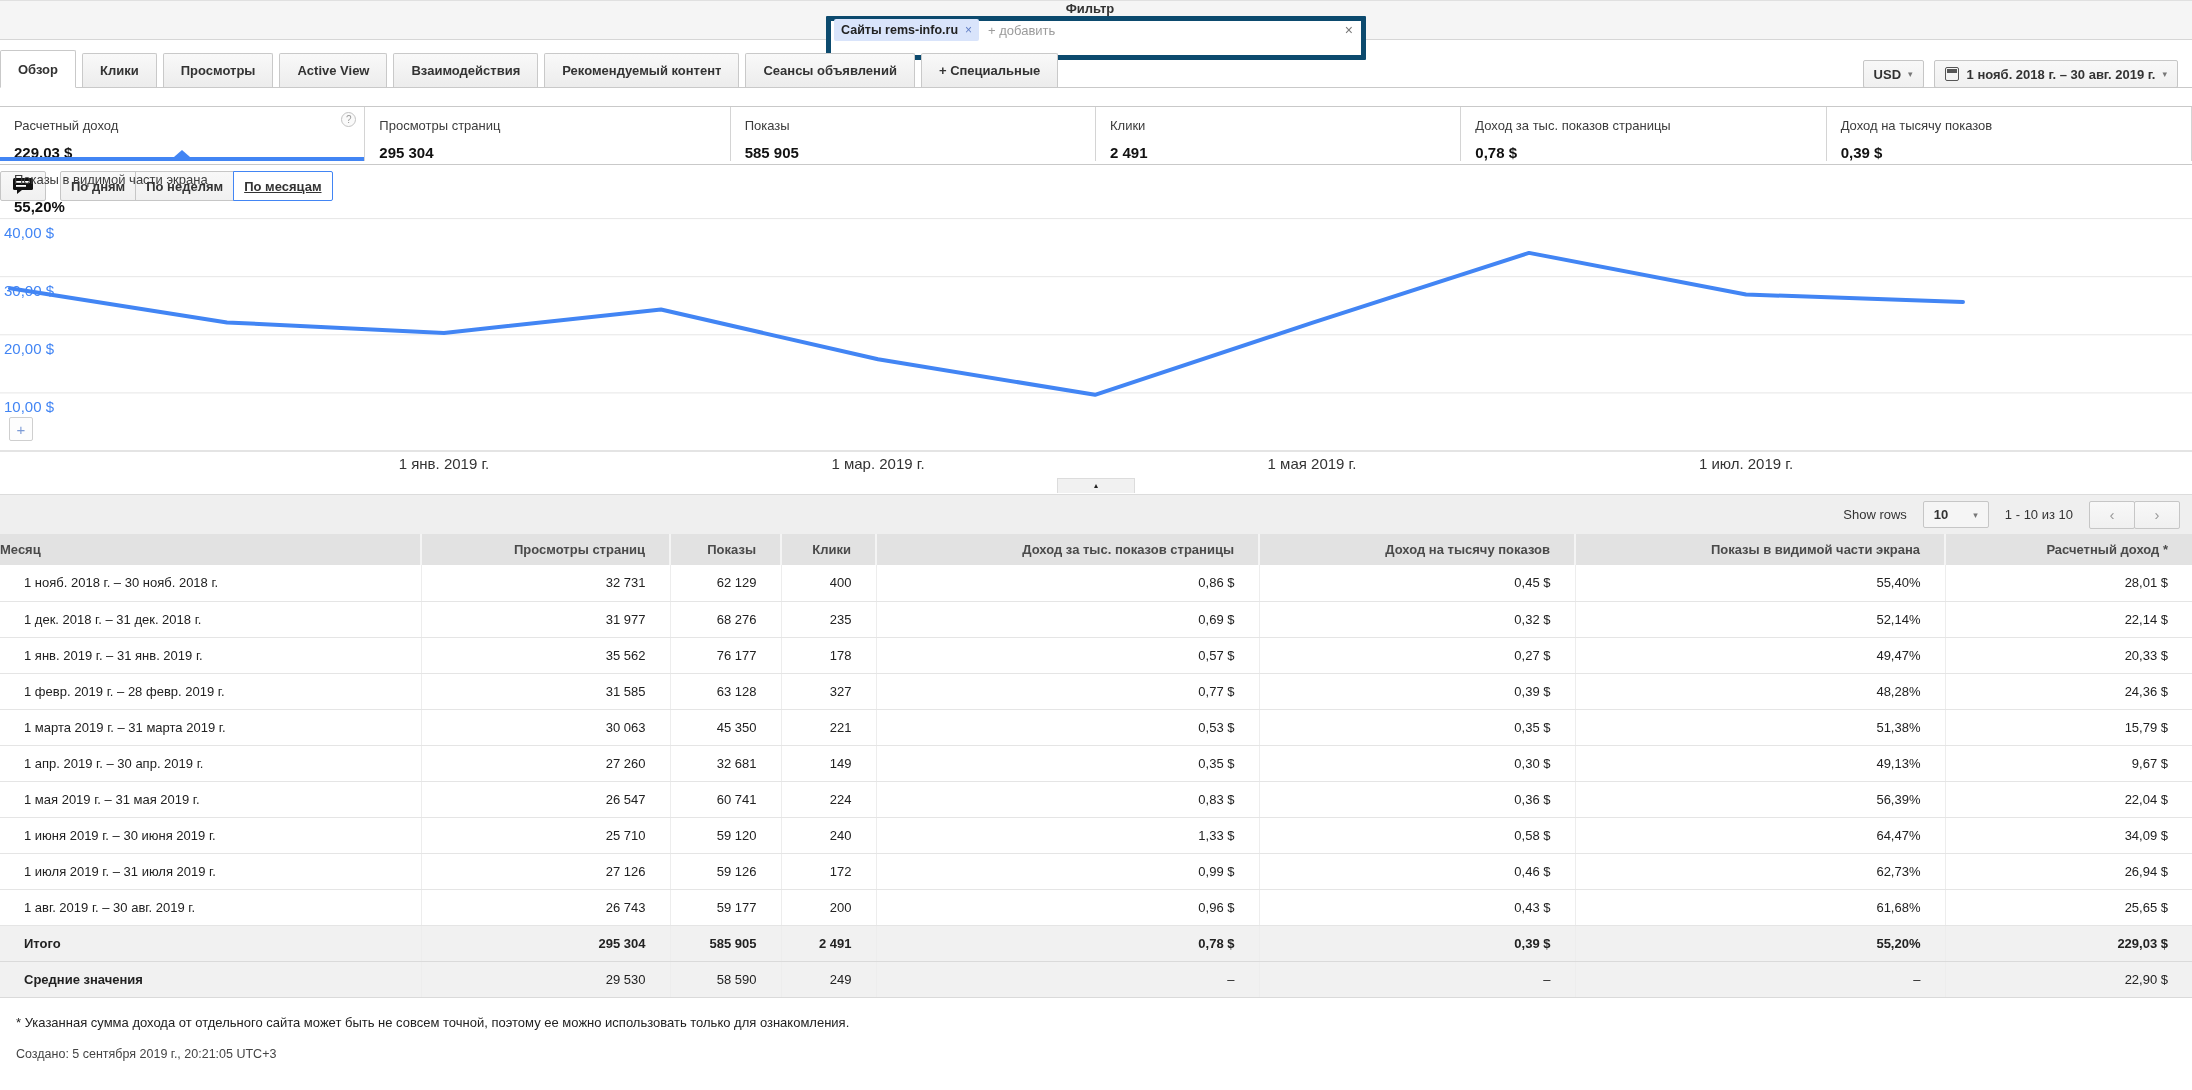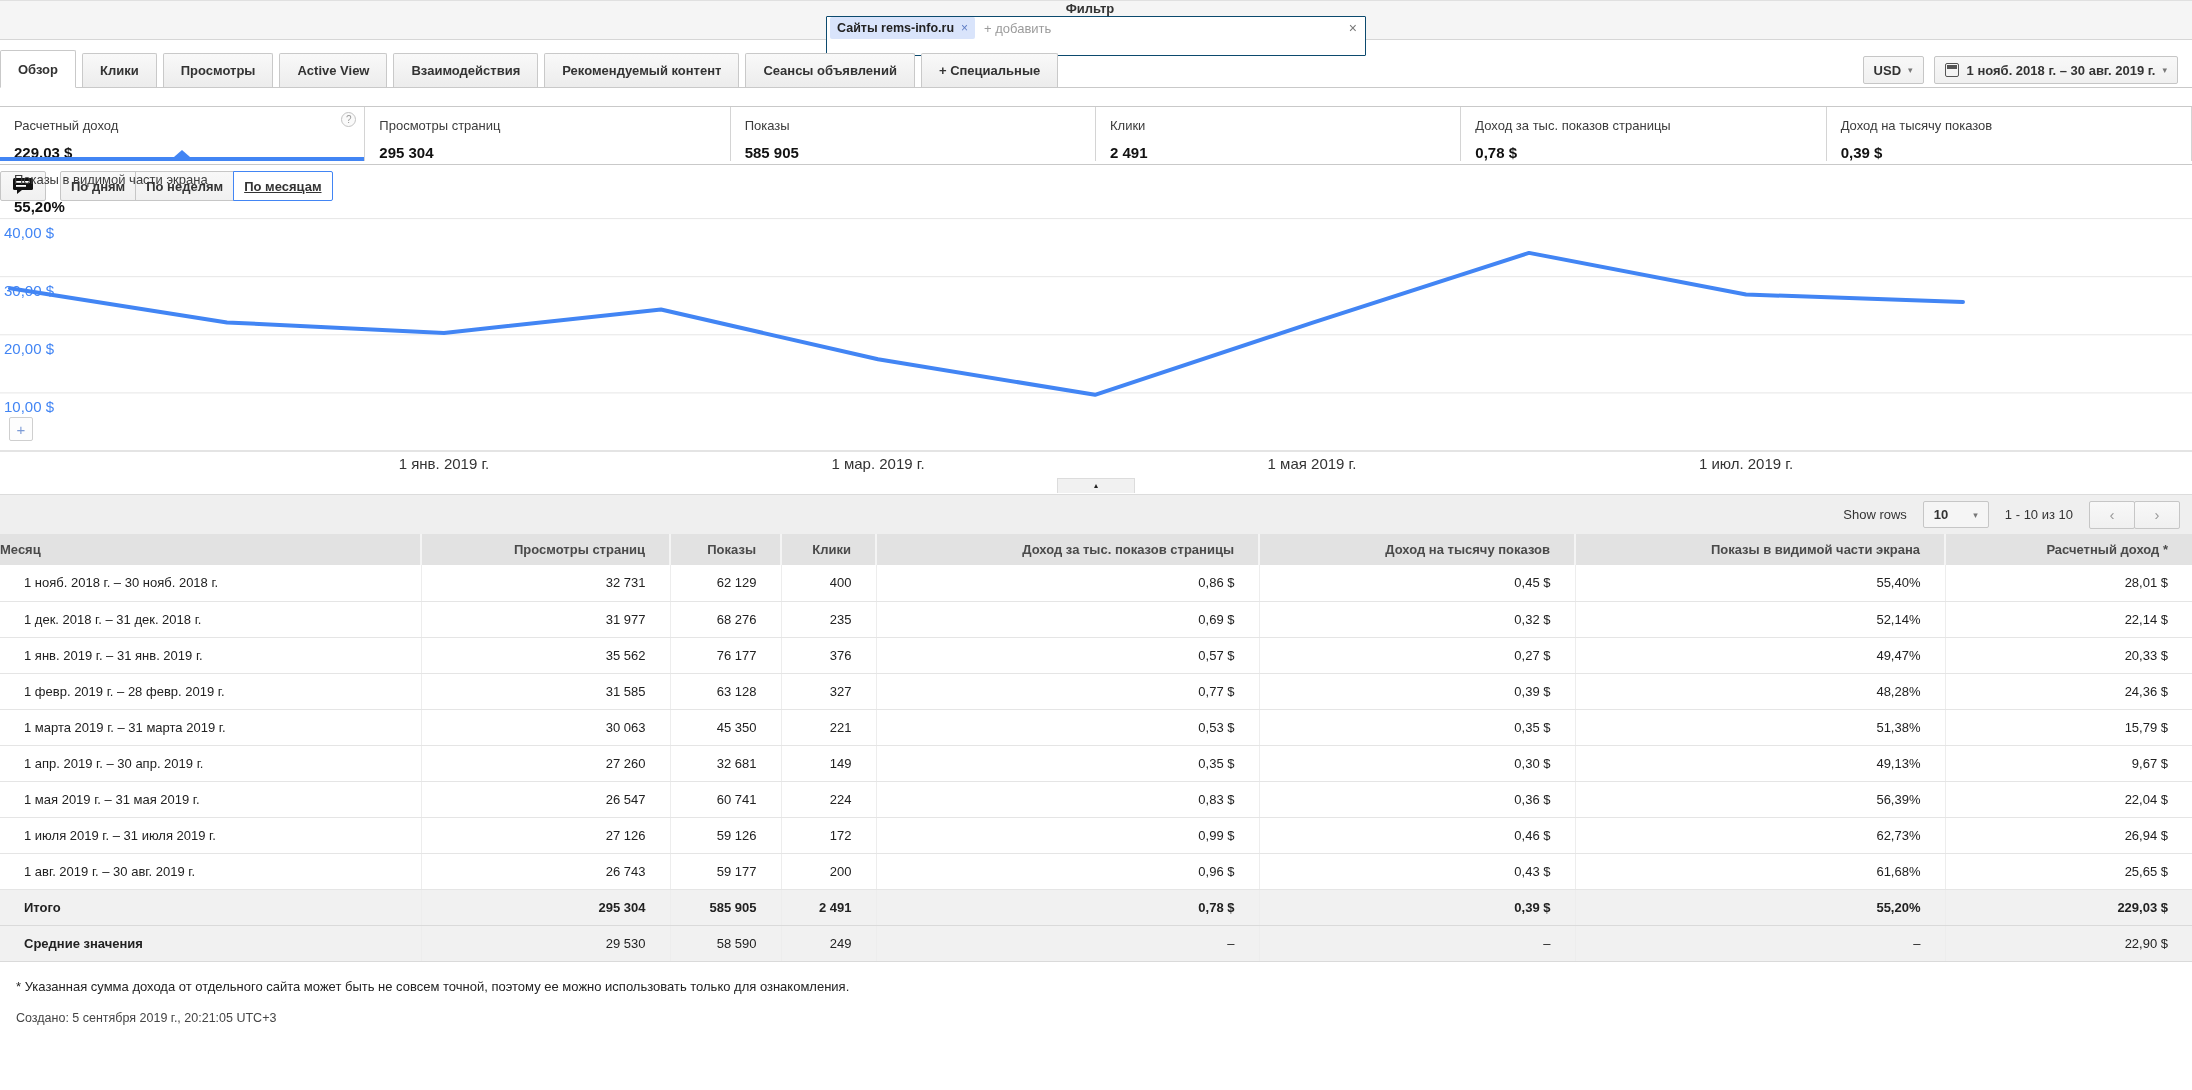--- a/index.html
+++ b/index.html
@@ -2,21 +2,21 @@
 <html><head>
 <meta charset="utf-8">
 <style>
   * { margin:0; padding:0; box-sizing:border-box; }
   html,body { width:2192px; height:1090px; background:#fff; font-family:"Liberation Sans","DejaVu Sans",sans-serif; color:#333; }
   body { overflow:hidden; font-size:13px; }
 
   
   .filter-bar { height:40px; background:#f5f5f5; border-top:1px solid #e0e0e0; border-bottom:1px solid #d6d6d6; display:flex; align-items:center; padding:0 14px;flex-direction:column; }
   .filter-label { font-weight:bold; color:#333; margin-right:12px; }
-  .filter-input { width:540px; height:44px; background:#fff; border:1px solid #0c4a6e; border-radius:1px; display:flex; align-items:center; padding:0 8px 16px 3px; }
+  .filter-input { width:540px; height:44px; background:#fff; border:5px solid #0c4a6e; border-radius:1px; display:flex; align-items:center; padding:0 8px 16px 3px; }
   .chip { background:#d9e4fb; border-radius:2px; height:22px; display:flex; align-items:center; padding:0 7px; font-weight:bold; color:#222; font-size:12.5px; }
   .chip .x { font-weight:normal; color:#5f7dc4; margin-left:7px; font-size:12px; cursor:pointer; }
   .add-ph { color:#9b9b9b; margin-left:9px; }
   .clear-x { margin-left:auto; color:#777; font-size:14px; cursor:pointer; }
   .top-right { margin-left:auto; display:flex; align-items:center; gap:10px; }
   .btn { background:linear-gradient(#f8f8f8,#f0f0f0); border:1px solid #c6c6c6; border-radius:2px; height:28px; display:inline-flex; align-items:center; padding:0 10px; font-weight:bold; color:#333; cursor:pointer; }
   .caret { color:#777; font-size:9px; margin-left:7px; }
   .cal-icon { width:14px; height:14px; border:1.5px solid #555; border-radius:2px; position:relative; margin-right:8px; }
   .cal-icon:before { content:""; position:absolute; left:1px; right:1px; top:1px; height:4px; background:#555; }
 
@@ -248,21 +248,21 @@
         <td>235</td>
         <td>0,69 $</td>
         <td>0,32 $</td>
         <td>52,14%</td>
         <td>22,14 $</td>
       </tr>
       <tr>
         <td>1 янв. 2019 г. – 31 янв. 2019 г.</td>
         <td>35 562</td>
         <td>76 177</td>
-        <td>376</td>
+        <td>178</td>
         <td>0,57 $</td>
         <td>0,27 $</td>
         <td>49,47%</td>
         <td>20,33 $</td>
       </tr>
       <tr>
         <td>1 февр. 2019 г. – 28 февр. 2019 г.</td>
         <td>31 585</td>
         <td>63 128</td>
         <td>327</td>
@@ -293,20 +293,30 @@
       </tr>
       <tr>
         <td>1 мая 2019 г. – 31 мая 2019 г.</td>
         <td>26 547</td>
         <td>60 741</td>
         <td>224</td>
         <td>0,83 $</td>
         <td>0,36 $</td>
         <td>56,39%</td>
         <td>22,04 $</td>
+      </tr>
+      <tr>
+        <td>1 июня 2019 г. – 30 июня 2019 г.</td>
+        <td>25 710</td>
+        <td>59 120</td>
+        <td>240</td>
+        <td>1,33 $</td>
+        <td>0,58 $</td>
+        <td>64,47%</td>
+        <td>34,09 $</td>
       </tr>
       <tr>
         <td>1 июля 2019 г. – 31 июля 2019 г.</td>
         <td>27 126</td>
         <td>59 126</td>
         <td>172</td>
         <td>0,99 $</td>
         <td>0,46 $</td>
         <td>62,73%</td>
         <td>26,94 $</td>

